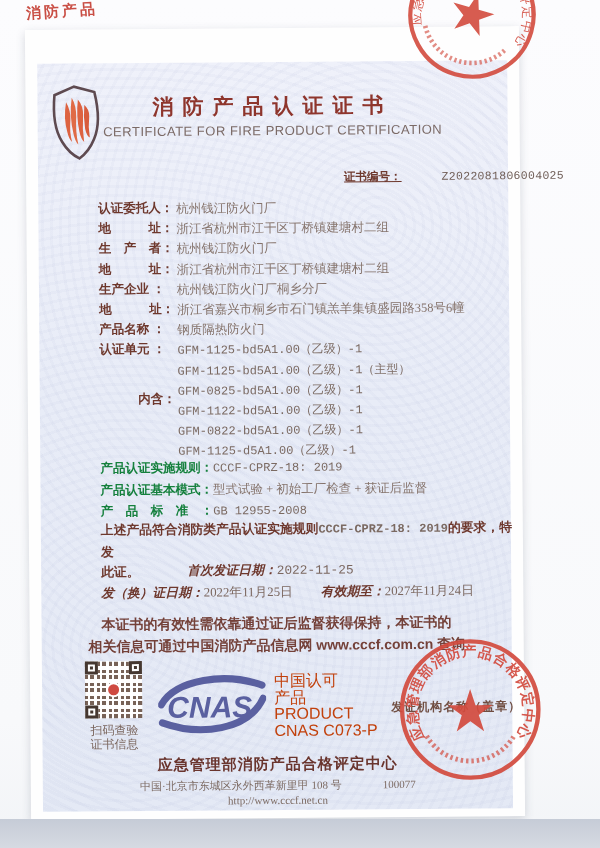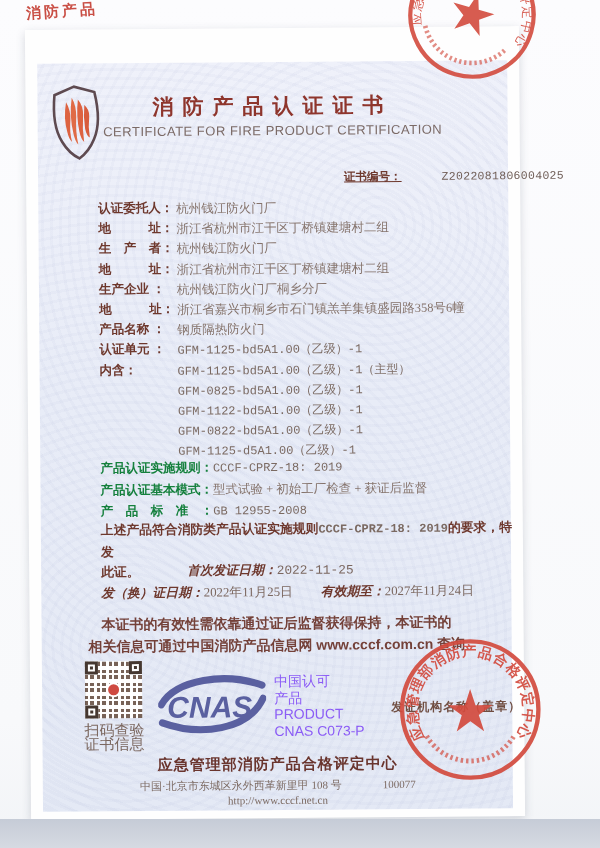--- a/index.html
+++ b/index.html
@@ -15,21 +15,21 @@
                repeating-radial-gradient(circle at 18% 78%,rgba(140,150,195,.05) 0 3px,transparent 3px 9px);}
   .abs{position:absolute;}
   .title{left:0;top:64px;width:494px;text-align:center;font-size:21px;font-weight:bold;color:#8e352c;letter-spacing:9px;font-family:"Liberation Sans",sans-serif;z-index:2;}
   .subtitle{left:0;top:95px;width:494px;text-align:center;font-size:13px;color:#7b6a66;letter-spacing:.5px;font-family:"Liberation Sans",sans-serif;z-index:2;}
   .certno{left:318px;top:142px;font-size:11.5px;z-index:2;white-space:nowrap;}
   .certno .lab{font-weight:bold;color:#6e382d;font-family:"Liberation Sans",sans-serif;text-decoration:underline;}
   .certno .val{color:#6f5d56;font-family:"Liberation Mono",monospace;letter-spacing:.3px;margin-left:40px;}
   .fields{left:72px;top:169px;width:414px;z-index:2;}
   .row{height:20.2px;line-height:20.2px;white-space:nowrap;}
   .flabel{display:inline-block;width:78px;font-weight:bold;color:#6e382d;font-size:12.5px;font-family:"Liberation Sans",sans-serif;vertical-align:top;}
-  .flabel.r{padding-right:2px;box-sizing:border-box;}
+  .flabel.r{text-align:right;padding-right:2px;box-sizing:border-box;margin-top:29px;}
   .fvalue{font-size:12.5px;color:#85736b;}
   .mono{font-family:"Liberation Mono",monospace;font-size:12px;color:#7b6a62;}
   .rules{left:72px;top:427px;width:414px;z-index:2;}
   .rrow{height:21.5px;line-height:21.5px;white-space:nowrap;}
   .rlabel{font-weight:bold;color:#15803d;font-size:12.5px;font-family:"Liberation Sans",sans-serif;}
   .statement{left:72px;top:491px;width:420px;font-size:12.8px;line-height:20.5px;font-weight:600;color:#6e382d;font-family:"Liberation Sans",sans-serif;z-index:2;}
   .first-issue{left:158px;top:532px;white-space:nowrap;z-index:2;}
   .issue-line{left:72px;top:554px;white-space:nowrap;z-index:2;}
   .dlab{font-weight:bold;color:#6e382d;font-size:12.8px;font-family:"Liberation Sans",sans-serif;font-style:italic;}
   .dval{color:#7b675f;font-size:12.8px;}
@@ -37,24 +37,24 @@
   .notice{left:0;top:584px;width:494px;text-align:center;font-size:14px;line-height:22px;font-weight:600;color:#744139;font-family:"Liberation Sans",sans-serif;z-index:2;}
   
   .qr{left:55px;top:632px;width:57px;height:57px;z-index:2;background:
       repeating-linear-gradient(90deg,#453730 0 3px,#fdfdfd 3px 5px,#453730 5px 9px,#fdfdfd 9px 12px),
       repeating-linear-gradient(0deg,#453730 0 4px,#fdfdfd 4px 6px,#453730 6px 9px,#fdfdfd 9px 13px);
       background-blend-mode:screen;}
   .finder{position:absolute;width:13px;height:13px;border:3px solid #453730;background:#fdfdfd;box-sizing:border-box;}
   .finder:after{content:"";position:absolute;left:2px;top:2px;width:3px;height:3px;background:#453730;}
   .f-tl{left:0;top:0;} .f-tr{right:0;top:0;} .f-bl{left:0;bottom:0;}
   .qr-dot{position:absolute;left:21px;top:21px;width:15px;height:15px;border-radius:50%;background:#cf4a41;border:2px solid #fff;box-sizing:border-box;}
-  .qr-cap{left:44px;top:695px;width:80px;text-align:center;font-size:15px;line-height:13.5px;color:#7b675f;z-index:2;}
+  .qr-cap{left:44px;top:695px;width:80px;text-align:center;font-size:12px;line-height:13.5px;color:#7b675f;z-index:2;}
   
   .cnas-svg{left:128px;top:644px;z-index:2;}
-  .cnas-text{left:244px;top:645px;font-size:14px;line-height:16.5px;color:#8b5cf6;font-family:"Liberation Sans",sans-serif;z-index:2;}
+  .cnas-text{left:244px;top:645px;font-size:16px;line-height:16.5px;color:#c2410c;font-family:"Liberation Sans",sans-serif;z-index:2;}
   
   .overlay-label{left:361px;top:672px;font-size:12px;font-weight:bold;letter-spacing:1px;color:rgba(96,56,40,.88);font-family:"Liberation Sans",sans-serif;z-index:2;white-space:nowrap;}
   .seal{left:367px;top:610px;z-index:3;opacity:.92;}
   .org{left:0;top:727px;width:494px;text-align:center;font-size:15px;font-weight:bold;color:#6a352e;letter-spacing:1px;font-family:"Liberation Sans",sans-serif;z-index:2;}
   .addr{left:0;top:750px;width:494px;text-align:center;font-size:11px;color:#7c6a62;z-index:2;}
   .addr .pc{display:inline-block;margin-left:41px;}
   .site{left:0;top:766px;width:494px;text-align:center;font-size:11px;color:#7c6a62;z-index:2;}
   
   .mark-tl{position:absolute;left:26px;top:2px;font-size:15px;font-weight:bold;color:#c43c31;letter-spacing:3px;transform:rotate(-4deg);opacity:.9;z-index:5;font-family:"Liberation Sans",sans-serif;}
   .mark-tr{position:absolute;left:402px;top:-55px;z-index:5;opacity:.9;transform:rotate(16deg);}

